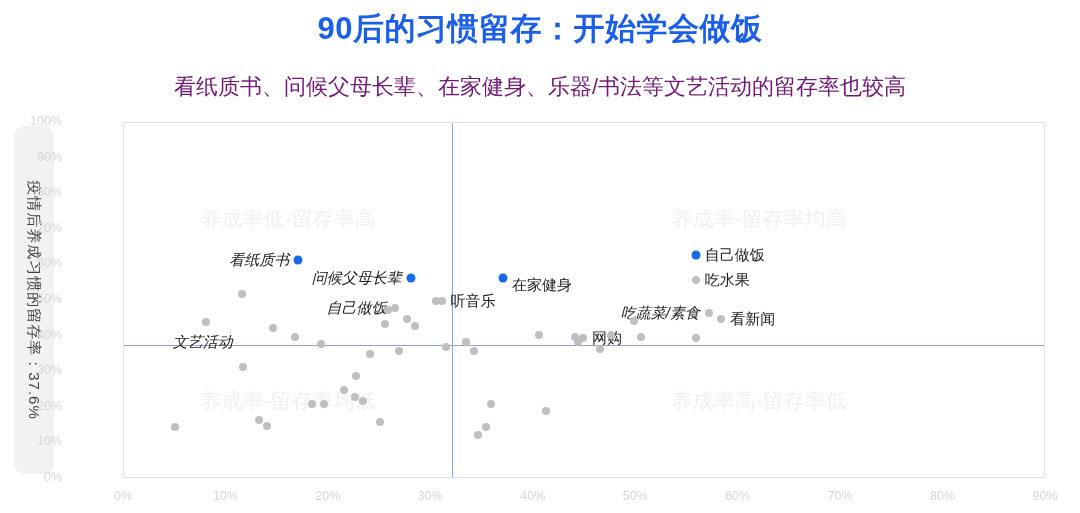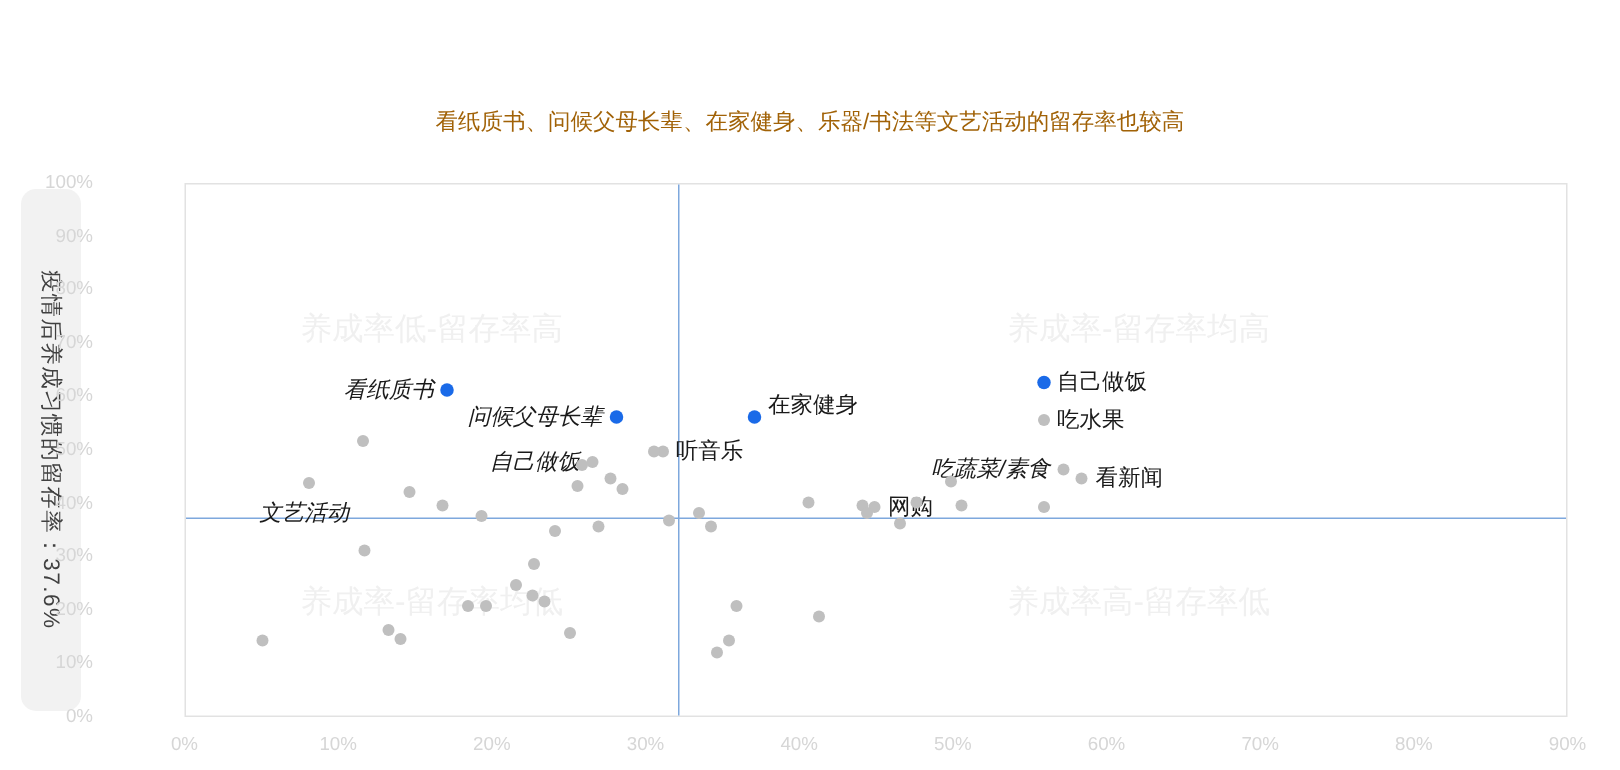--- a/index.html
+++ b/index.html
@@ -31,23 +31,23 @@
     color: #1b5ee8;
     letter-spacing: 0.5px;
     white-space: nowrap;
   }
   .chart-subtitle {
     position: absolute;
     top: 72px;
     left: 0;
     width: 1080px;
     text-align: center;
-    font-size: 15px;
+    font-size: 22px;
     font-weight: normal;
-    color: #a16207;
+    color: #701a75;
     white-space: nowrap;
   }
 
   
   .ylabel-box {
     position: absolute;
     left: 14px;
     top: 126px;
     width: 40px;
     height: 348px;
@@ -156,38 +156,39 @@
   .pt-label.left {  
     transform: translate(-100%, -50%);
     font-style: italic;
   }
 </style>
 </head>
 <body>
 
 <div id="root">
 
+  <div class="chart-title">90后的习惯留存：开始学会做饭</div>
   <div class="chart-subtitle">看纸质书、问候父母长辈、在家健身、乐器/书法等文艺活动的留存率也较高</div>
 
   <div class="ylabel-box"></div>
   <div class="ylabel-text">疫情后养成习惯的留存率：37.6%</div>
 
   <div class="plot-area" id="plot">
     <div class="ref-line-v" id="refv" style="left: 327.822px;"></div>
     <div class="ref-line-h" id="refh" style="top: 222.144px;"></div>
   <div class="quad-label" style="left: 163.911px; top: 96.12px;">养成率低-留存率高</div>
       <div class="quad-label" style="left: 635.156px; top: 96.12px;">养成率-留存率均高</div>
       <div class="quad-label" style="left: 163.911px; top: 277.68px;">养成率-留存率均低</div>
       <div class="quad-label" style="left: 635.156px; top: 277.68px;">养成率高-留存率低</div>
       <div class="pt blue" style="left: 174.156px; top: 137.06px;"></div>
       <div class="pt-label left" style="top: 137.06px; left: 165.156px;">看纸质书</div>
       <div class="pt blue" style="left: 286.844px; top: 154.86px;"></div>
       <div class="pt-label left" style="top: 154.86px; left: 277.844px;">问候父母长辈</div>
       <div class="pt blue" style="left: 379.044px; top: 154.86px;"></div>
-      <div class="pt-label right" style="top: 147px; left: 388.044px; text-align: right;">在家健身</div>
+      <div class="pt-label right" style="top: 162px; left: 388.044px; text-align: right;">在家健身</div>
       <div class="pt blue" style="left: 571.64px; top: 131.72px;"></div>
       <div class="pt-label right" style="top: 131.72px; left: 580.64px; text-align: center;">自己做饭</div>
       <div class="pt grey" style="left: 117.811px; top: 170.88px;"></div>
       <div class="pt-label left" style="top: 170.88px; left: 108.811px; margin-top: 48px;">文艺活动</div>
       <div class="pt grey" style="left: 271.478px; top: 185.12px;"></div>
       <div class="pt-label left" style="top: 185.12px; left: 262.478px;">自己做饭</div>
       <div class="pt grey" style="left: 317.578px; top: 178px;"></div>
       <div class="pt-label right" style="top: 178px; left: 326.578px;">听音乐</div>
       <div class="pt grey" style="left: 571.64px; top: 156.64px;"></div>
       <div class="pt-label right" style="top: 156.64px; left: 580.64px;">吃水果</div>

